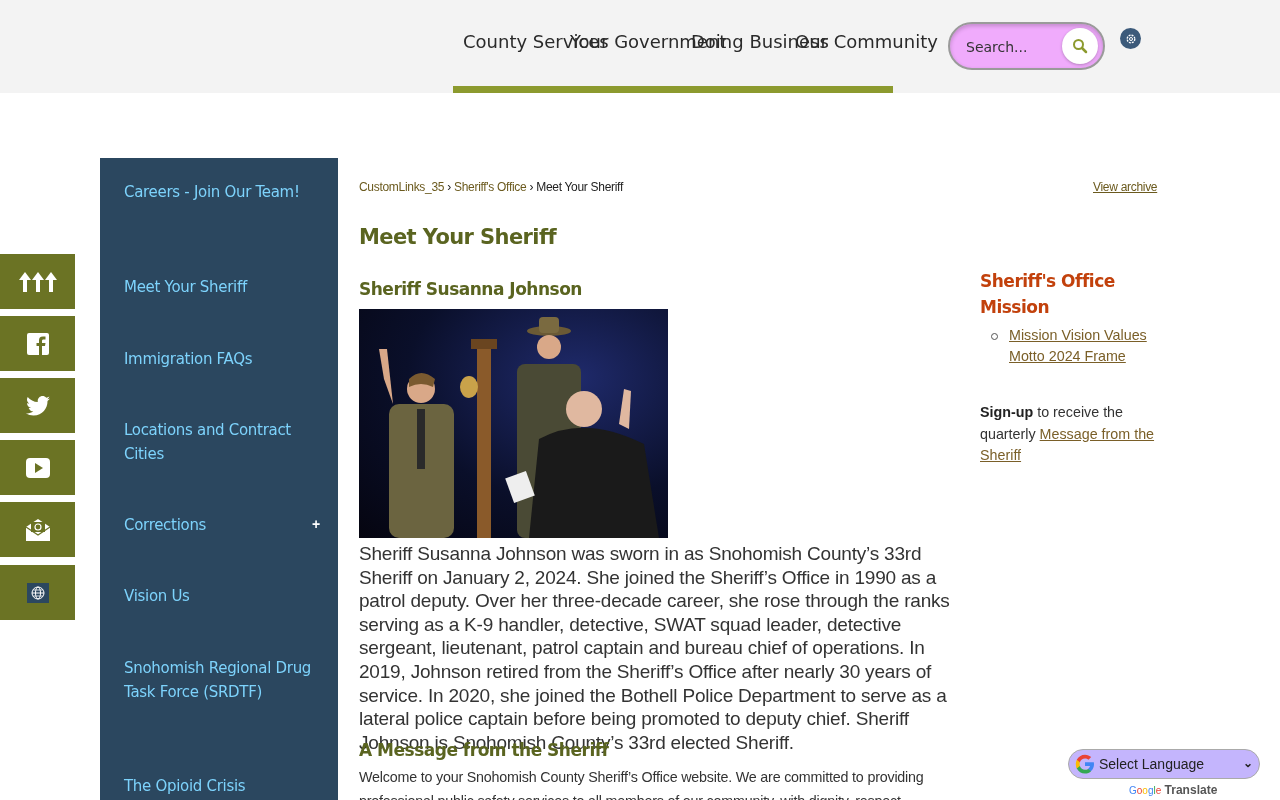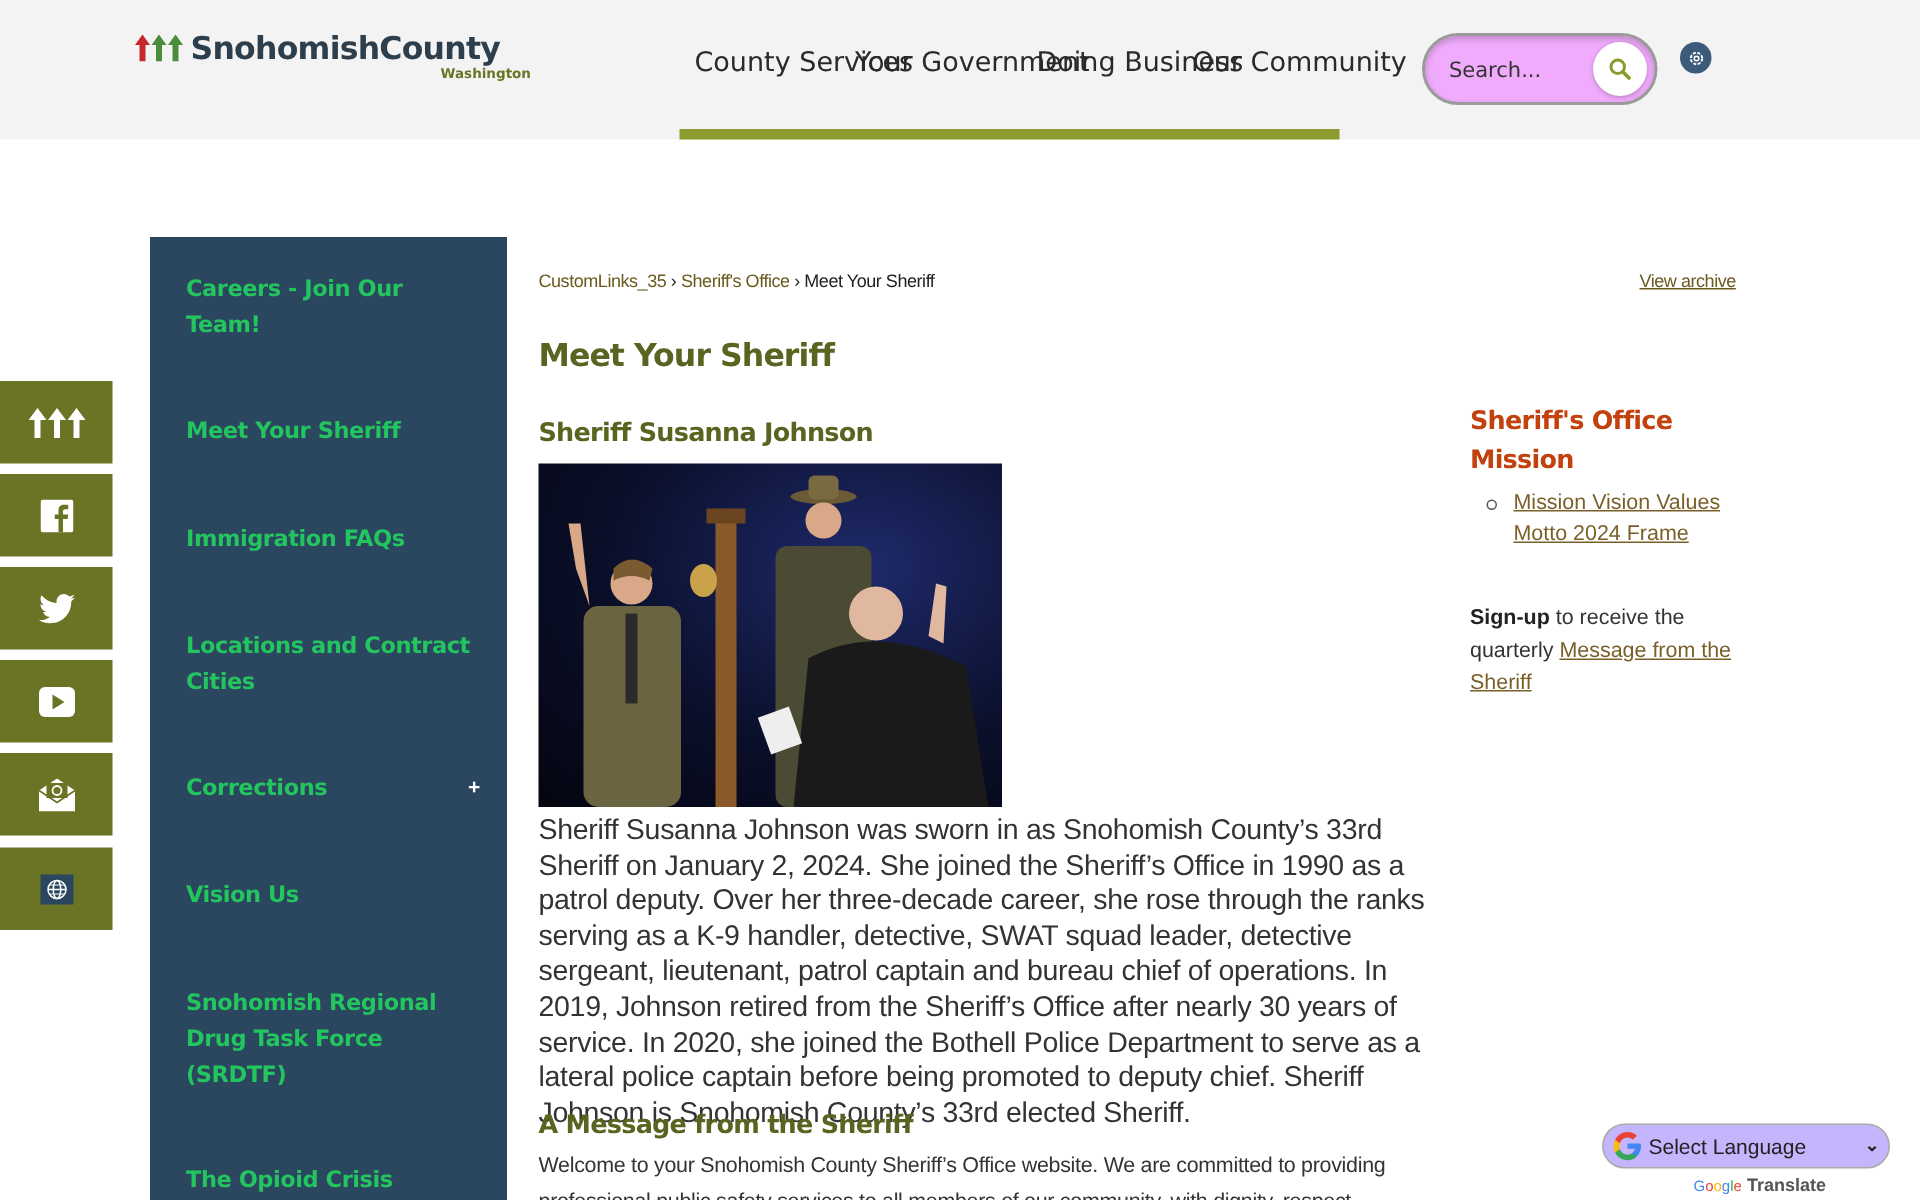--- a/index.html
+++ b/index.html
@@ -14,21 +14,21 @@
   .nav-bar { position: absolute; left: 453px; top: 86px; width: 440px; height: 7px; background: #8c9a2e; }
   .search { position: absolute; left: 948px; top: 22px; width: 157px; height: 48px; border-radius: 24px; background: #f0abfc; border: 2px solid #9a9a9a; box-shadow: inset 0 2px 4px rgba(0,0,0,0.2); }
   .search input { position: absolute; left: 16px; top: 12px; width: 90px; height: 22px; border: none; background: transparent; font-family: "DejaVu Sans", sans-serif; font-size: 14px; color: #333; outline: none; }
   .search input::placeholder { color: #333; }
   .search-btn { position: absolute; right: 5px; top: 4px; width: 36px; height: 36px; border-radius: 50%; background: #ffffff; box-shadow: 0 1px 3px rgba(0,0,0,0.25); display: flex; align-items: center; justify-content: center; cursor: pointer; }
   .gear { position: absolute; left: 1120px; top: 28px; width: 21px; height: 21px; border-radius: 50%; background: #3c5a7a; display: flex; align-items: center; justify-content: center; cursor: pointer; }
 
   .social { position: absolute; left: 0; width: 75px; height: 55px; background: #6b7324; display: flex; align-items: center; justify-content: center; cursor: pointer; }
 
   .sidebar { position: absolute; left: 100px; top: 158px; width: 238px; height: 642px; background: #2b475f; }
-  .side-item { position: absolute; left: 24px; width: 190px; font-family: "DejaVu Sans", sans-serif; font-weight: bold; font-size: 15px; line-height: 24px; color: #22c55e; cursor: pointer; letter-spacing: -0.3px; }
+  .side-item { position: absolute; left: 24px; width: 190px; font-family: "DejaVu Sans", sans-serif; font-weight: normal; font-size: 15px; line-height: 24px; color: #7dd3fc; cursor: pointer; letter-spacing: -0.3px; }
   .side-plus { position: absolute; left: 212px; font-size: 14px; font-weight: bold; color: #fff; cursor: pointer; }
 
   .breadcrumb { position: absolute; left: 359px; top: 180px; font-size: 12px; color: #222; white-space: nowrap; letter-spacing: -0.3px; }
   .breadcrumb a { color: #6b5a1e; text-decoration: none; cursor: pointer; }
   .view-archive { position: absolute; left: 1093px; top: 180px; font-size: 12px; color: #6b5a1e; text-decoration: underline; cursor: pointer; letter-spacing: -0.3px; }
 
   .page-title { position: absolute; left: 359px; top: 225px; font-family: "DejaVu Sans", sans-serif; font-weight: bold; font-size: 21px; color: #5a6420; letter-spacing: -0.6px; }
   .sub-title { position: absolute; left: 359px; top: 279px; font-family: "DejaVu Sans", sans-serif; font-weight: bold; font-size: 17px; color: #5a6420; letter-spacing: -0.5px; }
   .photo { position: absolute; left: 359px; top: 309px; width: 309px; height: 229px; background: radial-gradient(ellipse at 70% 30%, #1f2a6b 0%, #0a0f2a 55%, #050510 100%); overflow: hidden; }
   .bio { position: absolute; left: 359px; top: 542px; width: 595px; font-size: 19px; line-height: 23.6px; color: #333; letter-spacing: -0.2px; }
@@ -47,31 +47,20 @@
   .translate { position: absolute; left: 1068px; top: 749px; width: 192px; height: 30px; border: 1px solid #aaa; border-radius: 15px; background: #c4b5fd; display: flex; align-items: center; padding-left: 6px; cursor: pointer; }
   .translate-label { font-size: 14px; color: #222; margin-left: 4px; }
   .translate-chev { position: absolute; right: 6px; top: 6px; font-size: 12px; font-weight: bold; color: #222; }
   .powered { position: absolute; left: 1129px; top: 783px; font-size: 12px; color: #555; white-space: nowrap; }
   .powered .g { font-size: 10px; }
 </style>
 </head>
 <body>
 
 <div class="header">
-  <div class="logo">
-    <div class="logo-trees">
-      <svg width="34" height="18" viewBox="0 0 34 18">
-        <path d="M5 0 L10 7 H7 V18 H3 V7 H0 Z" fill="#c8262b"></path>
-        <path d="M16 0 L21 7 H18 V18 H14 V7 H11 Z" fill="#4a8c3c"></path>
-        <path d="M27 0 L32 7 H29 V18 H25 V7 H22 Z" fill="#4a8c3c"></path>
-      </svg>
-    </div>
-    <span class="logo-title">SnohomishCounty</span>
-    <span class="logo-sub">Washington</span>
-  </div>
 
   <div class="nav">
     <span class="nav-item" style="left:0">County Services</span>
     <span class="nav-item" style="left:107px">Your Government</span>
     <span class="nav-item" style="left:228px">Doing Business</span>
     <span class="nav-item" style="left:332px">Our Community</span>
   </div>
   <div class="nav-bar"></div>
 
   <div class="search">

